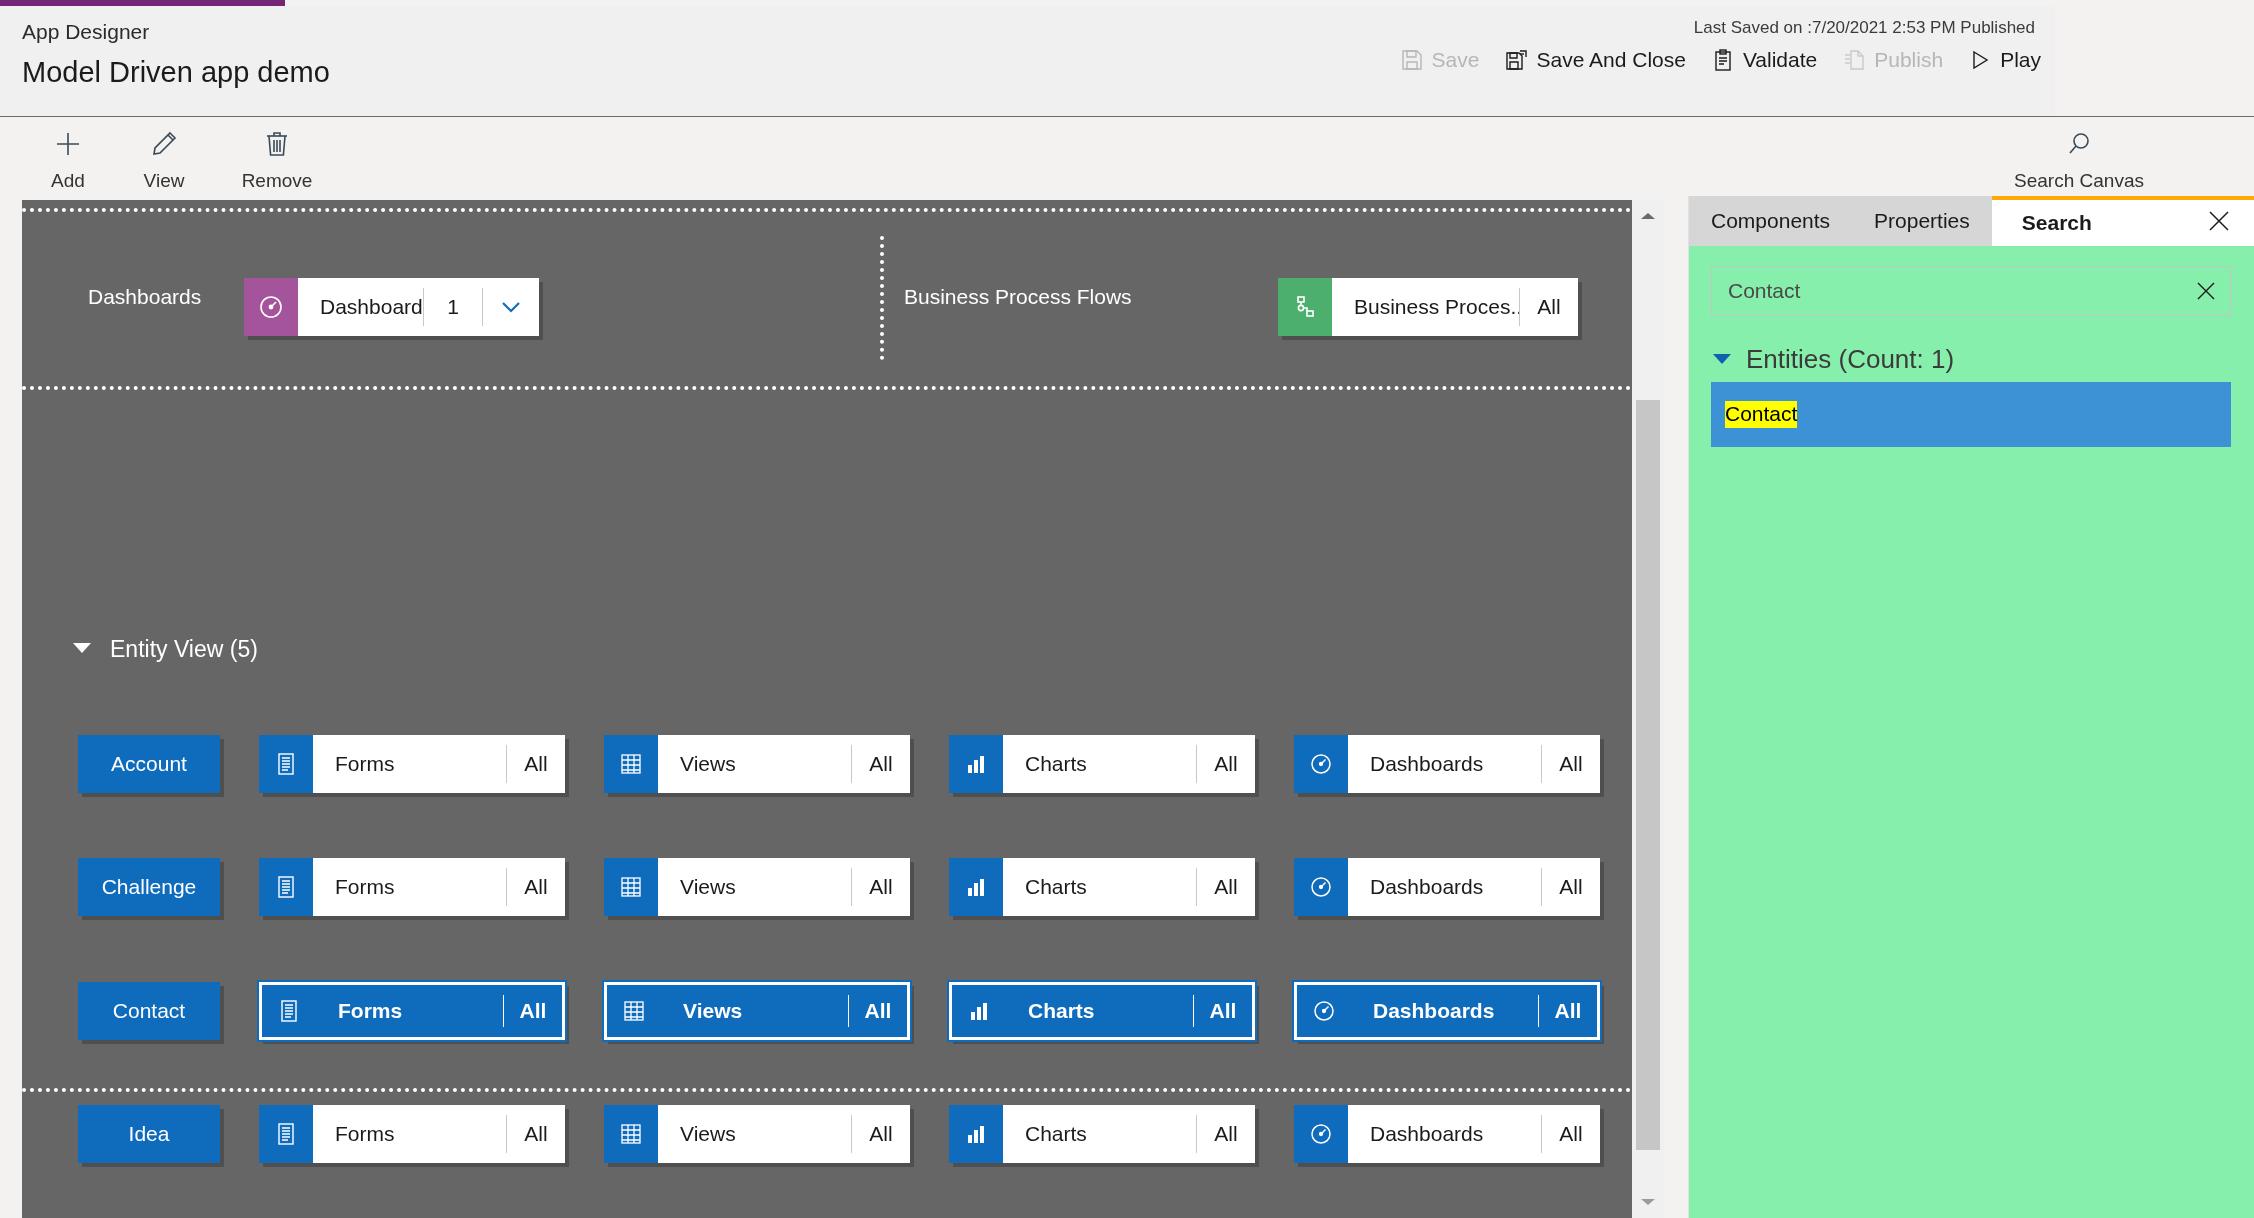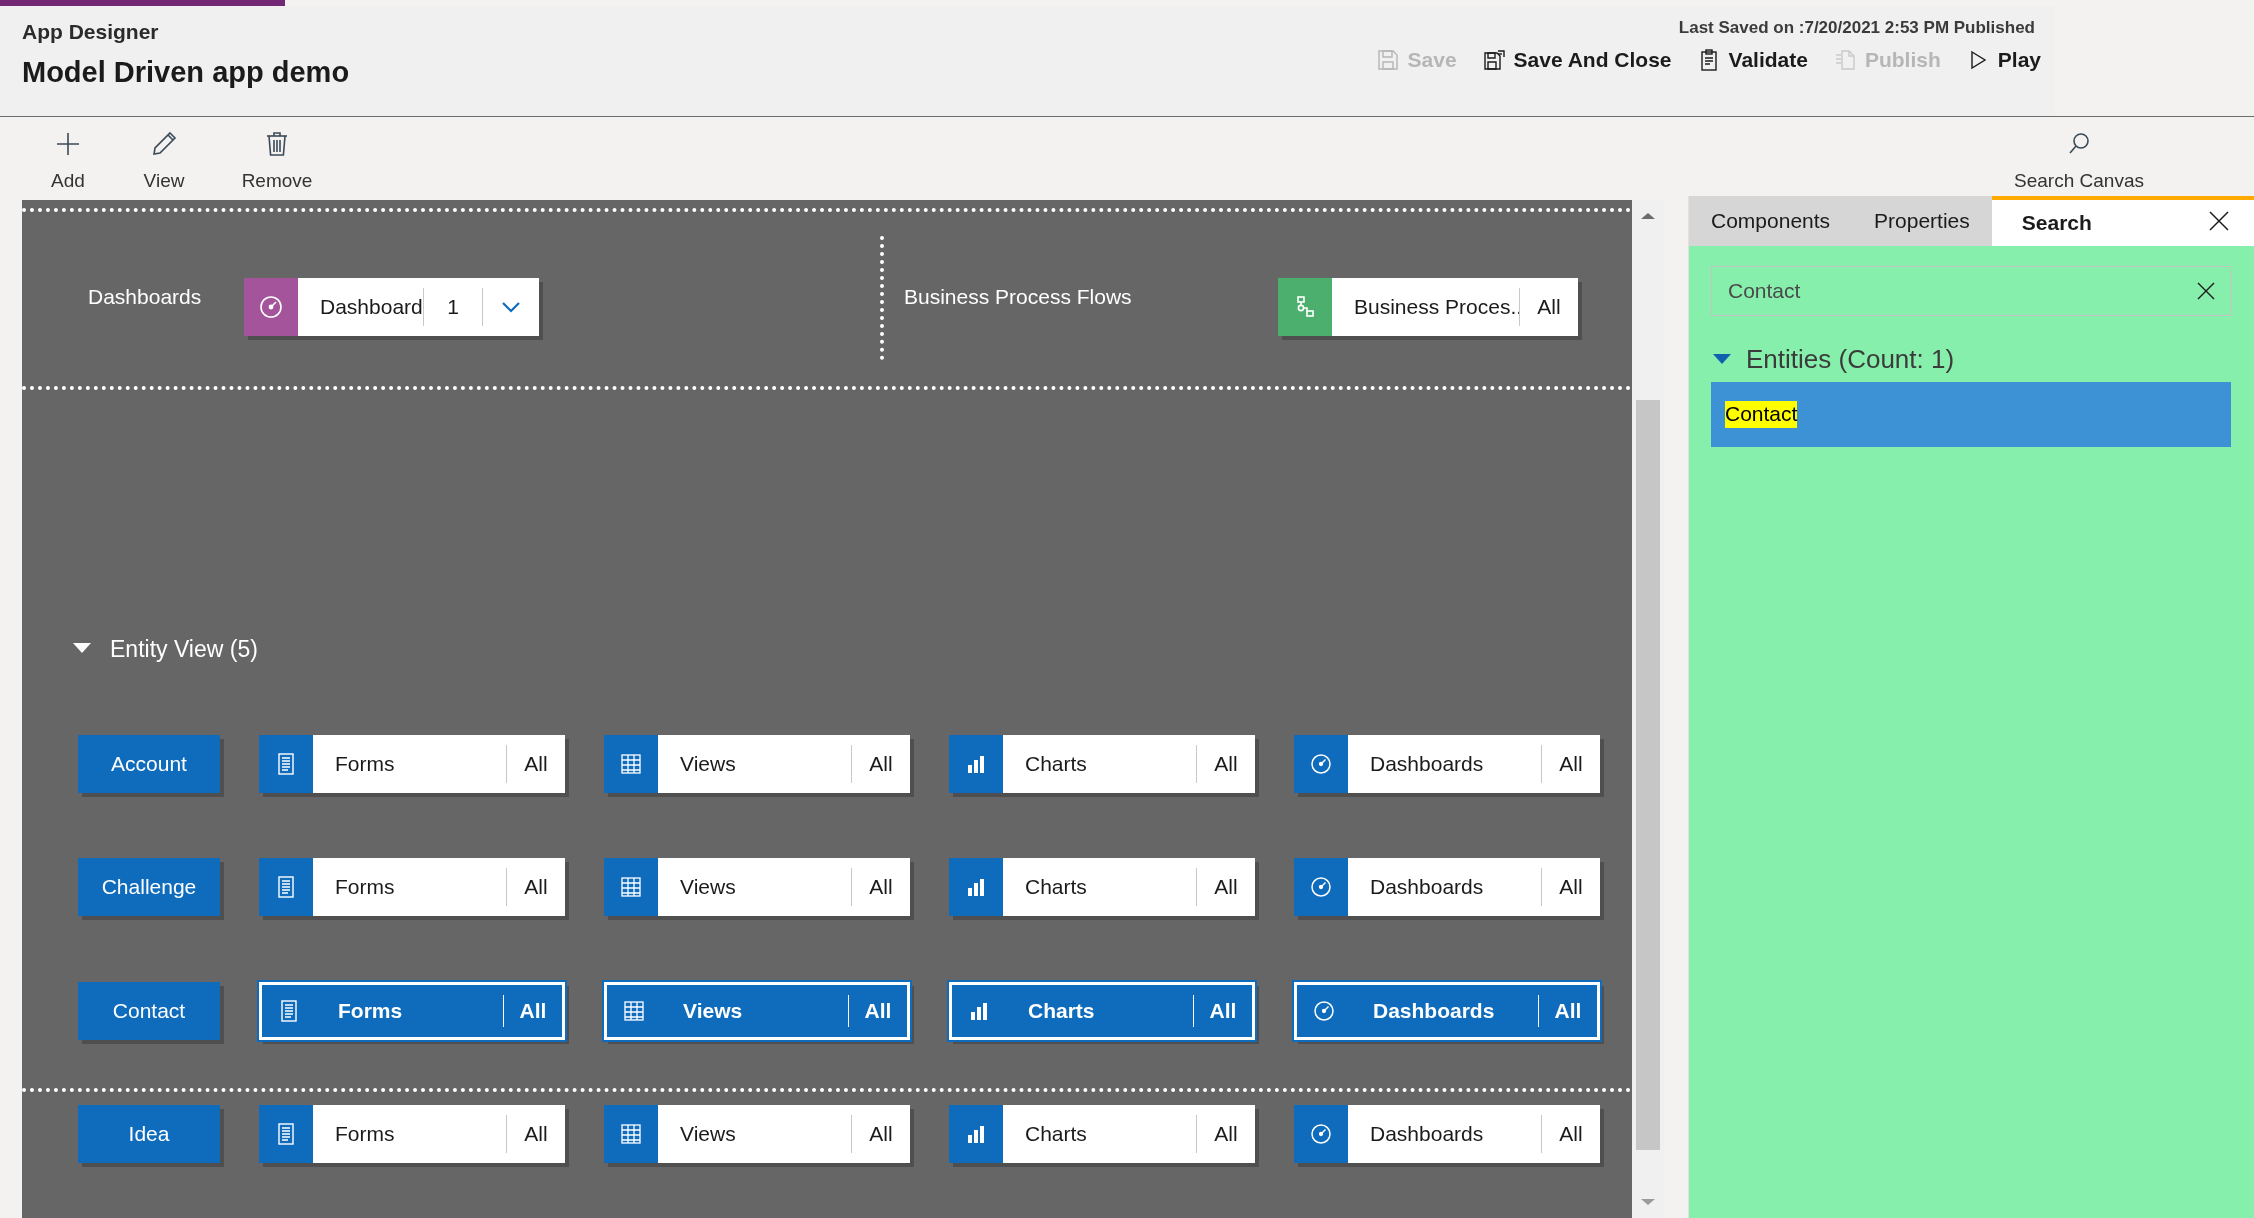--- a/index.html
+++ b/index.html
@@ -14,21 +14,20 @@
   
   .accent-bar {
     position: absolute; left: 0; top: 0; width: 285px; height: 6px;
     background: #742774;
   }
 
   
   .header {
     position: absolute; left: 0; top: 6px; width: 2055px; height: 110px;
     background: #f0f0f0;
-    font-weight: bold;
   }
   .header-left { position: absolute; left: 22px; top: 12px; }
   .app-designer-label {
     font-size: 21px; color: #2b2b2b; line-height: 28px;
   }
   .app-title {
     font-size: 29px; color: #1b1b1b; line-height: 40px; margin-top: 6px;
   }
   .header-right {
     position: absolute; right: 14px; top: 10px; text-align: right;

